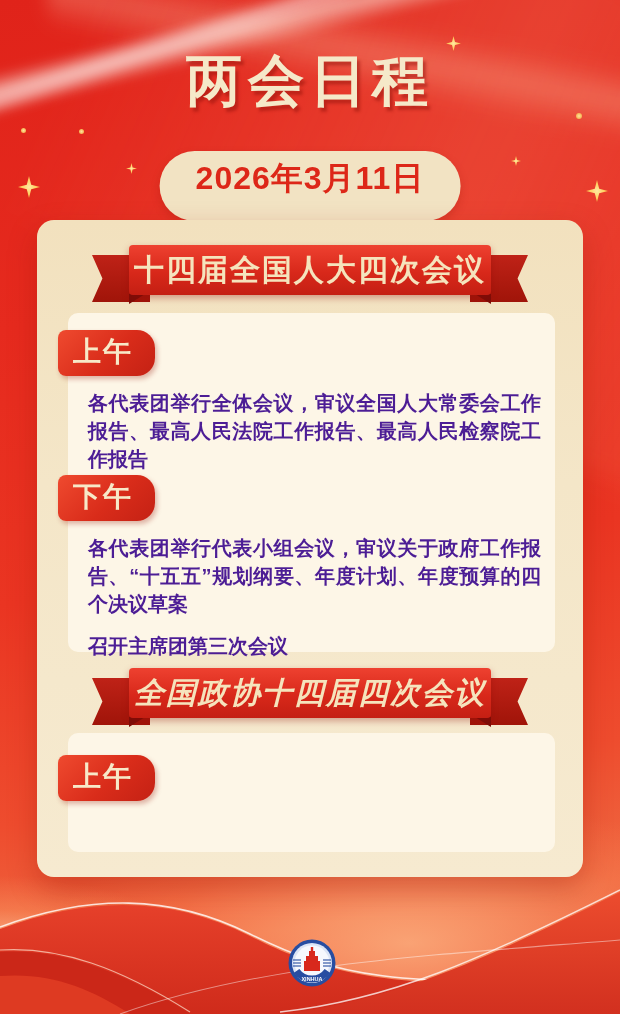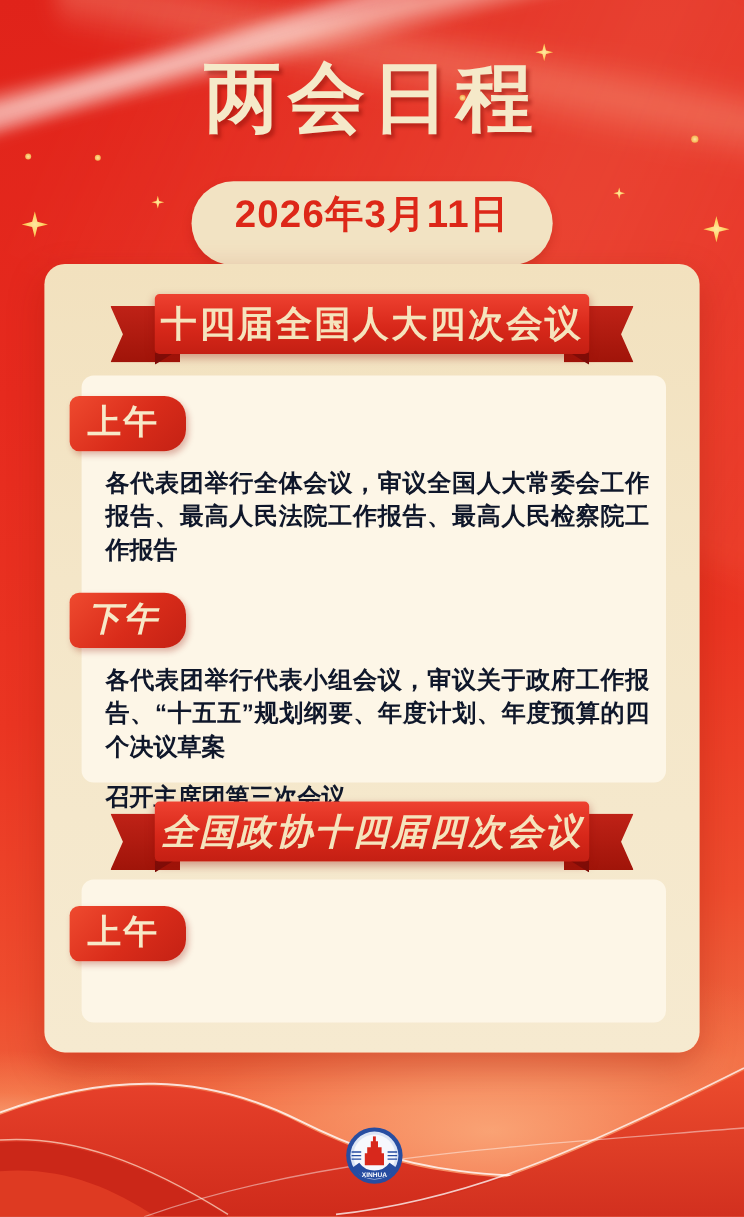--- a/index.html
+++ b/index.html
@@ -20,21 +20,21 @@
   .sw3{top:-60px;right:-280px;width:840px;height:460px;transform:rotate(24deg);
        background:linear-gradient(90deg,transparent,rgba(255,175,135,.2),transparent);filter:blur(12px);}
   .sw4{top:-10px;left:-60px;width:420px;height:120px;border-radius:50%;transform:rotate(-18deg);
        background:linear-gradient(180deg,transparent 40%,rgba(255,255,255,.5) 50%,transparent 62%);filter:blur(6px);}
   
   .star{position:absolute;background:radial-gradient(circle at 50% 50%,#ffe9a3 0%,#ffd061 45%,#f2a733 100%);
         clip-path:polygon(50% 0,60% 40%,100% 50%,60% 60%,50% 100%,40% 60%,0 50%,40% 40%);}
   .dot{position:absolute;border-radius:50%;background:radial-gradient(circle,#ffe2a0,#f0a030);}
   
   .title{position:absolute;top:34px;left:0;width:100%;text-align:center;
-         font-size:64px;line-height:94px;font-weight:900;letter-spacing:6px;color:#f5e9c9;
+         font-size:56px;line-height:94px;font-weight:900;letter-spacing:6px;color:#f5e9c9;
          text-shadow:3px 4px 3px rgba(140,16,8,.45);}
   .date-pill{position:absolute;top:151px;left:50%;transform:translateX(-50%);
          background:#f2e3c3;border-radius:999px;padding:6px 36px 20px;
          font-size:32px;font-weight:800;letter-spacing:1px;color:#dd2718;
          box-shadow:0 4px 8px rgba(150,20,8,.25);white-space:nowrap;}
   
   .card{position:absolute;left:37px;top:220px;width:546px;height:657px;border-radius:17px;
         background:linear-gradient(180deg,#f2e1be 0%,#f4e6c8 40%,#f6ead0 100%);
         box-shadow:0 12px 28px rgba(160,25,10,.35);}
   
@@ -53,23 +53,23 @@
         font-size:30px;font-weight:800;letter-spacing:2px;color:#f5e4bd;white-space:nowrap;}
   .ribbon1{top:25px;} .ribbon2{top:448px;font-style:italic;}
   
   .panel{position:absolute;left:31px;width:487px;background:#fdf6e7;border-radius:10px;}
   .panel1{top:93px;height:339px;} .panel2{top:513px;height:119px;}
   .time-badge{position:relative;left:-10px;width:fit-content;
         background:linear-gradient(135deg,#ef4a2f 0%,#d92c1a 55%,#c42114 100%);
         color:#f7e9c8;font-size:28px;font-weight:800;letter-spacing:2px;
         padding:3px 22px 5px 15px;border-radius:8px 18px 18px 8px;
         box-shadow:2px 3px 5px rgba(150,20,8,.3);}
-  .tb1{margin-top:17px;} .tb2{margin-top:21px;font-style:italic;} .tb3{margin-top:22px;}
+  .tb1{margin-top:17px;} .tb2{margin-top:2px;} .tb3{margin-top:22px;}
   .sched{margin:13px 14px 0 20px;font-size:20px;line-height:28px;font-weight:600;
-        color:#0f172a;text-align:justify;}
+        color:#4c1d95;text-align:justify;}
   .sched.gap{margin-top:14px;}
   
   .waves{position:absolute;left:0;bottom:0;width:620px;height:170px;pointer-events:none;}
   
   .logo{position:absolute;left:288px;top:939px;width:48px;height:48px;}
 </style>
 </head>
 <body>
 
 <div class="swoosh sw2"></div>

